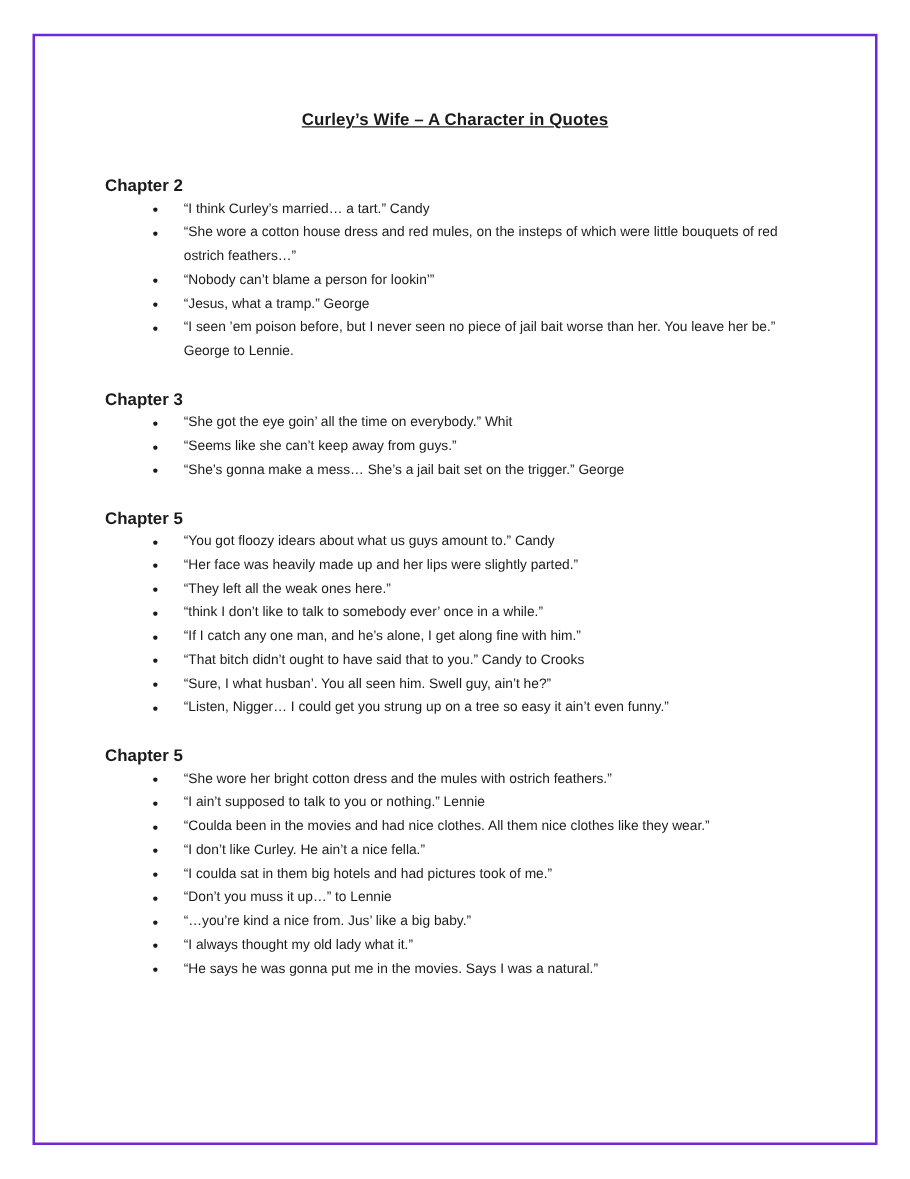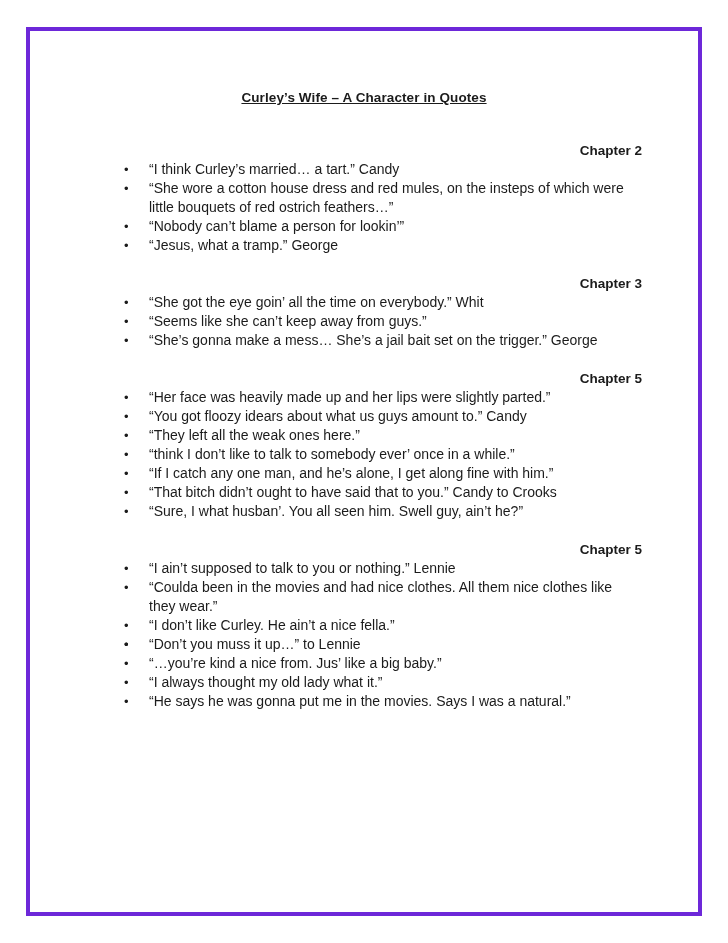--- a/index.html
+++ b/index.html
@@ -15,21 +15,21 @@
     color: #1b1b1b;
     overflow: hidden;
   }
   .page {
     position: absolute;
     left: 26px;
     top: 27px;
     width: 676px;
     height: 889px;
     background: #ffffff;
-    border: 4px solid #6d28d9;
+    border: 2px solid #6d28d9;
     box-sizing: border-box;
     padding: 57px 56px 0 56px;
   }
   .doc-title {
     text-align: center;
     font-size: 13.5px;
     font-weight: bold;
     text-decoration: underline;
     line-height: 19px;
     margin: 0 0 34px 0;
@@ -37,31 +37,30 @@
   }
   .chapter {
     margin: 0 0 19px 0;
   }
   .chapter-heading {
     font-size: 13.5px;
     font-weight: bold;
     line-height: 19px;
     margin: 0;
     padding: 0;
-    text-align: right;
   }
   .quote-list {
     list-style: none;
     margin: 0;
     padding: 0;
   }
   .quote-item {
     position: relative;
     padding-left: 63px;
-    font-size: 14px;
+    font-size: 11px;
     line-height: 19px;
   }
   .bullet {
     position: absolute;
     left: 38px;
     top: 0;
     line-height: 19px;
   }
   .bullet::before {
     content: "\2022";
@@ -75,52 +74,55 @@
 <div class="page">
   <h1 class="doc-title">Curley’s Wife – A Character in Quotes</h1>
   <div id="sections">
   <section class="chapter">
     <h2 class="chapter-heading">Chapter 2</h2>
     <ul class="quote-list">
           <li class="quote-item"><span class="bullet"></span><span class="quote-text">“I think Curley’s married… a tart.” Candy</span></li>
           <li class="quote-item"><span class="bullet"></span><span class="quote-text">“She wore a cotton house dress and red mules, on the insteps of which were little bouquets of red ostrich feathers…”</span></li>
           <li class="quote-item"><span class="bullet"></span><span class="quote-text">“Nobody can’t blame a person for lookin’”</span></li>
           <li class="quote-item"><span class="bullet"></span><span class="quote-text">“Jesus, what a tramp.” George</span></li>
+          <li class="quote-item"><span class="bullet"></span><span class="quote-text">“I seen ’em poison before, but I never seen no piece of jail bait worse than her. You leave her be.” George to Lennie.</span></li>
         </ul>
   </section>
 
   <section class="chapter">
     <h2 class="chapter-heading">Chapter 3</h2>
     <ul class="quote-list">
           <li class="quote-item"><span class="bullet"></span><span class="quote-text">“She got the eye goin’ all the time on everybody.” Whit</span></li>
           <li class="quote-item"><span class="bullet"></span><span class="quote-text">“Seems like she can’t keep away from guys.”</span></li>
           <li class="quote-item"><span class="bullet"></span><span class="quote-text">“She’s gonna make a mess… She’s a jail bait set on the trigger.” George</span></li>
         </ul>
   </section>
 
   <section class="chapter">
     <h2 class="chapter-heading">Chapter 5</h2>
     <ul class="quote-list">
+          <li class="quote-item"><span class="bullet"></span><span class="quote-text">“You got floozy idears about what us guys amount to.” Candy</span></li>
           <li class="quote-item"><span class="bullet"></span><span class="quote-text">“Her face was heavily made up and her lips were slightly parted.”</span></li>
-          <li class="quote-item"><span class="bullet"></span><span class="quote-text">“You got floozy idears about what us guys amount to.” Candy</span></li>
           <li class="quote-item"><span class="bullet"></span><span class="quote-text">“They left all the weak ones here.”</span></li>
           <li class="quote-item"><span class="bullet"></span><span class="quote-text">“think I don’t like to talk to somebody ever’ once in a while.”</span></li>
           <li class="quote-item"><span class="bullet"></span><span class="quote-text">“If I catch any one man, and he’s alone, I get along fine with him.”</span></li>
           <li class="quote-item"><span class="bullet"></span><span class="quote-text">“That bitch didn’t ought to have said that to you.” Candy to Crooks</span></li>
           <li class="quote-item"><span class="bullet"></span><span class="quote-text">“Sure, I what husban’. You all seen him. Swell guy, ain’t he?”</span></li>
+          <li class="quote-item"><span class="bullet"></span><span class="quote-text">“Listen, Nigger… I could get you strung up on a tree so easy it ain’t even funny.”</span></li>
         </ul>
   </section>
 
   <section class="chapter">
     <h2 class="chapter-heading">Chapter 5</h2>
     <ul class="quote-list">
+          <li class="quote-item"><span class="bullet"></span><span class="quote-text">“She wore her bright cotton dress and the mules with ostrich feathers.”</span></li>
           <li class="quote-item"><span class="bullet"></span><span class="quote-text">“I ain’t supposed to talk to you or nothing.” Lennie</span></li>
           <li class="quote-item"><span class="bullet"></span><span class="quote-text">“Coulda been in the movies and had nice clothes. All them nice clothes like they wear.”</span></li>
           <li class="quote-item"><span class="bullet"></span><span class="quote-text">“I don’t like Curley. He ain’t a nice fella.”</span></li>
-          <li class="quote-item"><span class="bullet"></span></li>
+          <li class="quote-item"><span class="bullet"></span><span class="quote-text">“I coulda sat in them big hotels and had pictures took of me.”</span></li>
           <li class="quote-item"><span class="bullet"></span><span class="quote-text">“Don’t you muss it up…” to Lennie</span></li>
           <li class="quote-item"><span class="bullet"></span><span class="quote-text">“…you’re kind a nice from. Jus’ like a big baby.”</span></li>
           <li class="quote-item"><span class="bullet"></span><span class="quote-text">“I always thought my old lady what it.”</span></li>
           <li class="quote-item"><span class="bullet"></span><span class="quote-text">“He says he was gonna put me in the movies. Says I was a natural.”</span></li>
         </ul>
   </section>
 </div>
 </div>
 
 </body></html>

